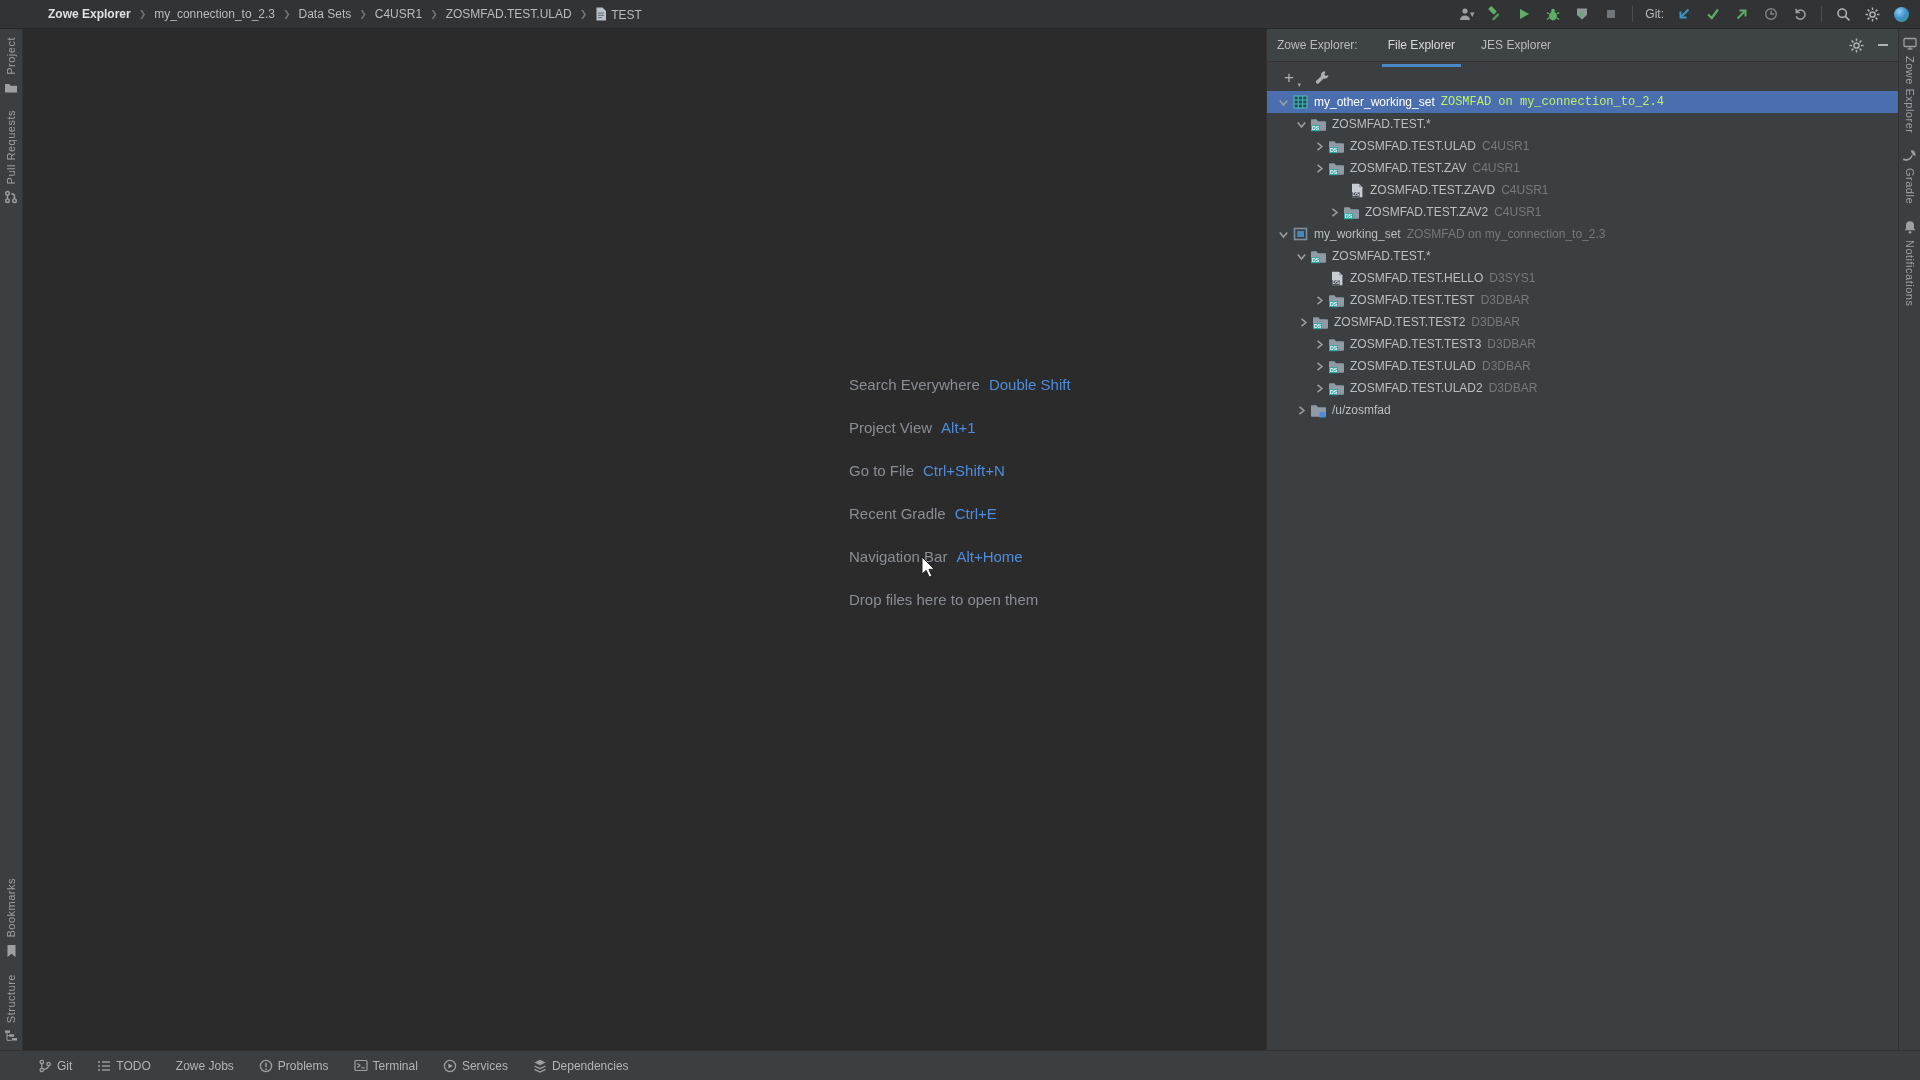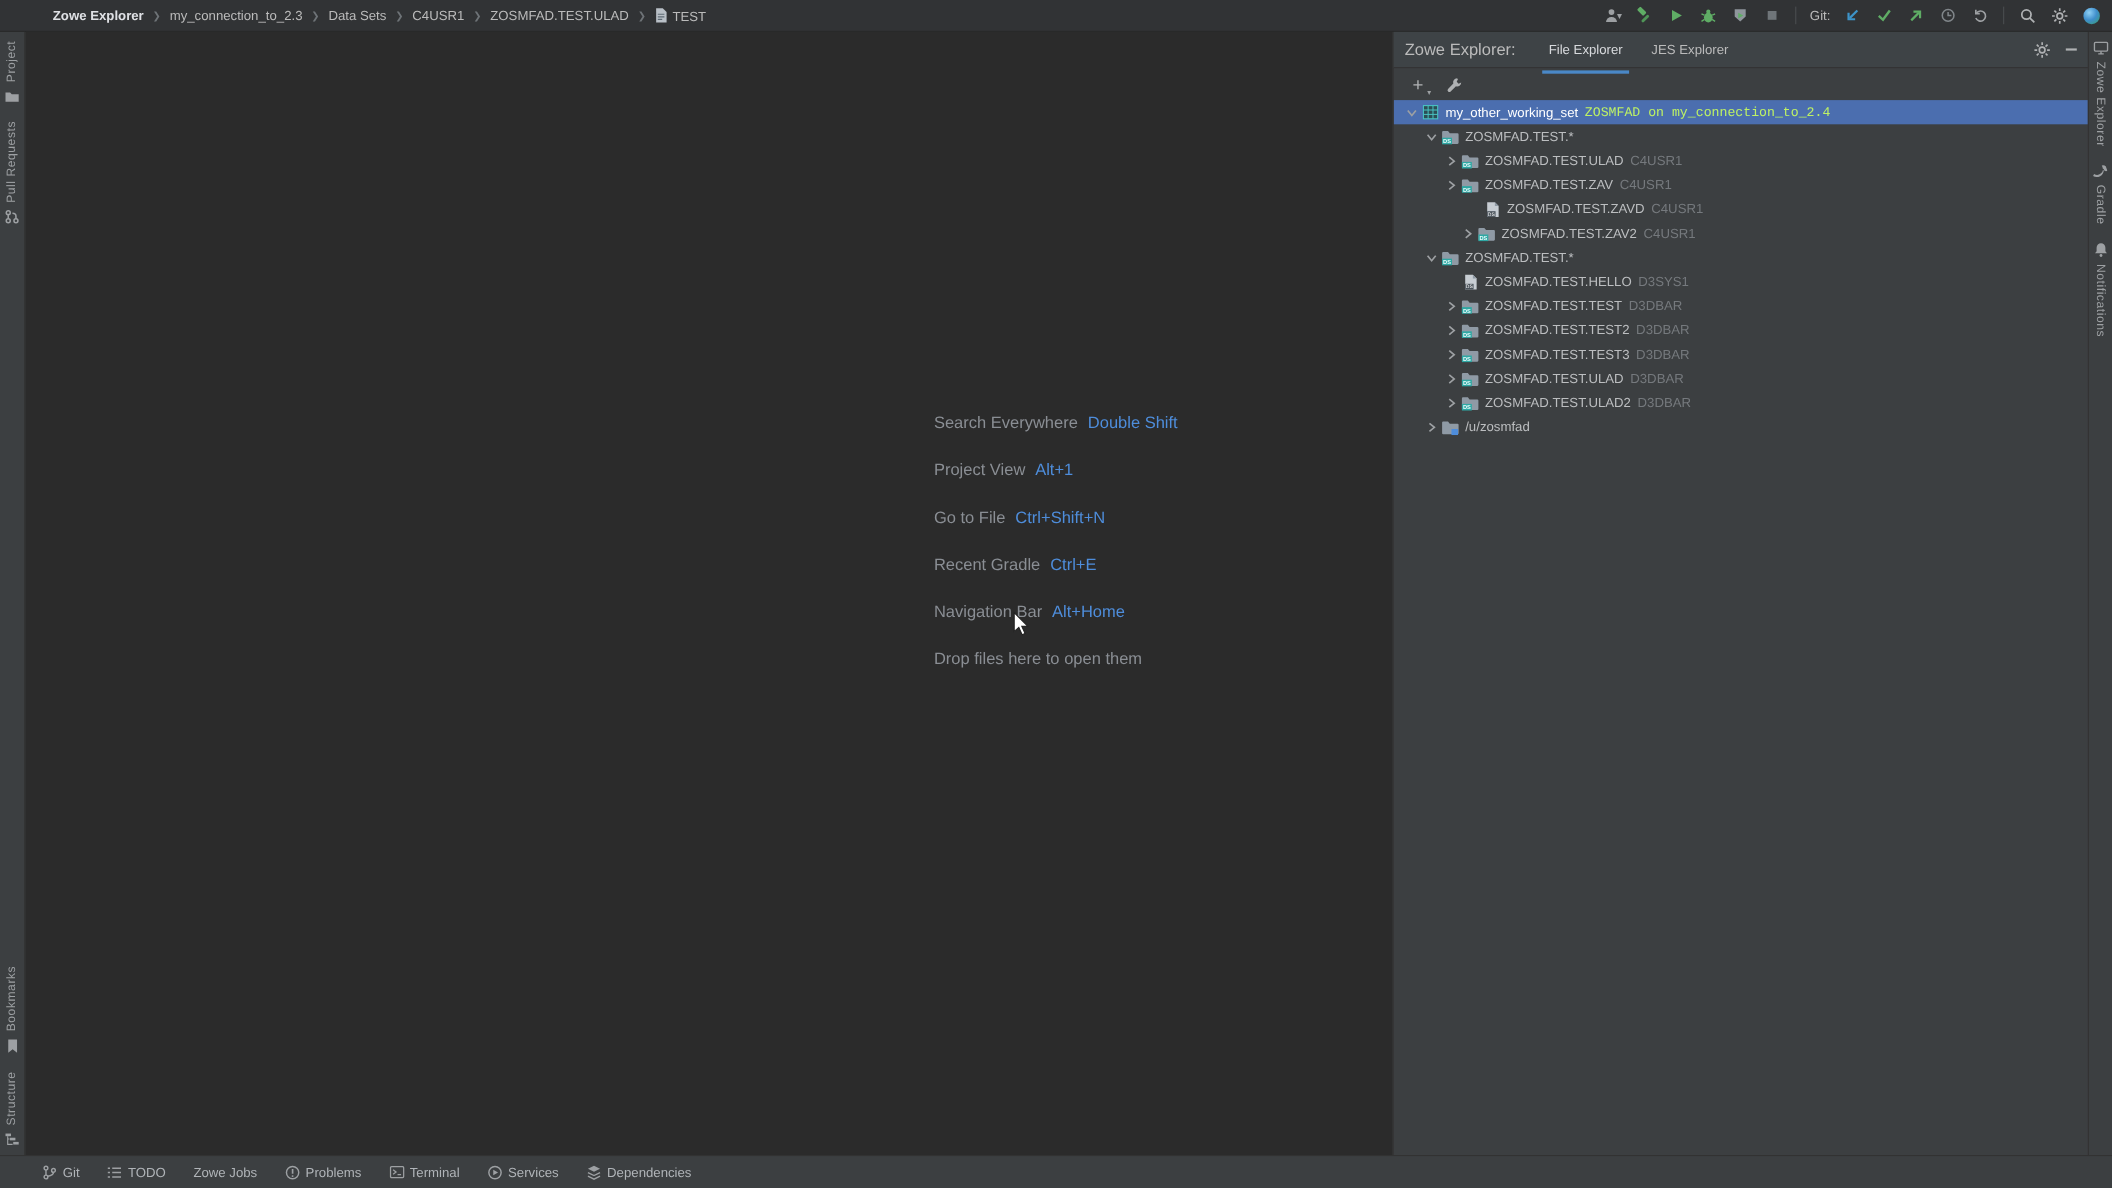--- a/index.html
+++ b/index.html
@@ -29,21 +29,21 @@
   .stripe-btn{display:flex;flex-direction:column;align-items:center;gap:6px;padding:8px 0;color:#9da0a3;font-size:11px;}
   .vtext-up{writing-mode:vertical-rl;transform:rotate(180deg);letter-spacing:.5px;}
   .vtext-down{writing-mode:vertical-rl;letter-spacing:.5px;}
   
   #hints{position:absolute;left:849px;top:363px;}
   .hint-row{height:43px;display:flex;align-items:center;font-size:15px;color:#8a8e94;white-space:nowrap;}
   .hint-keys{color:#4e8ddb;margin-left:9px;}
   
   #tool-window{position:absolute;left:1266px;top:29px;width:633px;bottom:30px;background:#3c3f41;border-left:1px solid #323232;}
   #tw-header{height:32px;display:flex;align-items:center;background:#3e4346;border-bottom:1px solid #323232;padding-left:10px;}
-  #tw-title{font-size:15px;color:#bbbbbb;margin-right:24px;}
+  #tw-title{font-size:12px;color:#bbbbbb;margin-right:24px;}
   .tw-tab{height:44px;display:flex;align-items:center;padding:0 6px;margin-right:14px;font-size:12px;color:#bbbbbb;box-sizing:border-box;border-bottom:3px solid transparent;border-top:3px solid transparent;}
   .tw-tab.sel{color:#d8dadd;border-bottom-color:#4a88c7;}
   #tw-header-actions{margin-left:auto;display:flex;align-items:center;gap:14px;margin-right:12px;}
   #tw-toolbar{height:30px;display:flex;align-items:center;gap:19px;padding-left:15px;}
   .plus-wrap{position:relative;color:#afb1b3;font-size:17px;line-height:1;width:14px;text-align:center;}
   .plus-caret{position:absolute;right:-5px;bottom:-2px;font-size:7px;color:#9da0a3;}
   #tree{position:absolute;left:0;right:0;top:62px;bottom:0;overflow:hidden;}
   .tree-row{height:22px;display:flex;align-items:center;font-size:12px;color:#bcbec0;white-space:nowrap;cursor:default;}
   .tree-row.selected{background:#4b6eaf;color:#ffffff;}
   .tree-chevron{width:16px;height:16px;display:inline-flex;align-items:center;justify-content:center;flex:none;}
@@ -403,20 +403,35 @@
           <span class="tree-ico">
             <svg width="17" height="15" viewBox="0 0 17 15">
               <path d="M1,3.2 a1,1 0 0 1 1,-1 h4.4 l1.6,2 H15 a1,1 0 0 1 1,1 v7.6 a1,1 0 0 1 -1,1 H2 a1,1 0 0 1 -1,-1 z" fill="#8f9aa5"></path>
               <rect x="1" y="8.2" width="9" height="6" fill="#2fa8a4"></rect>
               <text x="5.5" y="13.1" font-size="5.2" fill="#eafdfd" text-anchor="middle" font-family="Liberation Sans,sans-serif" font-weight="bold">DS</text>
             </svg>
           </span>
           <span>ZOSMFAD.TEST.ZAV2</span>
           <span class="tree-suffix">C4USR1</span>
         </div>
+        <div class="tree-row" style="padding-left: 8px;">
+          <span class="tree-chevron">
+            <svg width="11" height="11" viewBox="0 0 11 11" style="transform:rotate(90deg)">
+              <path d="M3.5,1.8 L8,5.5 L3.5,9.2" stroke="#9da0a3" stroke-width="1.5" fill="none"></path>
+            </svg>
+          </span>
+          <span class="tree-ico">
+            <svg width="15" height="14" viewBox="0 0 15 14">
+              <rect x="1.5" y="1.5" width="12" height="11" fill="none" stroke="#7d8e9e" stroke-width="1.6"></rect>
+              <rect x="4.2" y="4" width="6.8" height="6" fill="#4787b5"></rect>
+            </svg>
+          </span>
+          <span>my_working_set</span>
+          <span class="tree-suffix">ZOSMFAD on my_connection_to_2.3</span>
+        </div>
         <div class="tree-row" style="padding-left: 26px;">
           <span class="tree-chevron">
             <svg width="11" height="11" viewBox="0 0 11 11" style="transform:rotate(90deg)">
               <path d="M3.5,1.8 L8,5.5 L3.5,9.2" stroke="#9da0a3" stroke-width="1.5" fill="none"></path>
             </svg>
           </span>
           <span class="tree-ico">
             <svg width="17" height="15" viewBox="0 0 17 15">
               <path d="M1,3.2 a1,1 0 0 1 1,-1 h4.4 l1.6,2 H15 a1,1 0 0 1 1,1 v7.6 a1,1 0 0 1 -1,1 H2 a1,1 0 0 1 -1,-1 z" fill="#8f9aa5"></path>
               <rect x="1" y="8.2" width="9" height="6" fill="#2fa8a4"></rect>
@@ -447,21 +462,21 @@
           <span class="tree-ico">
             <svg width="17" height="15" viewBox="0 0 17 15">
               <path d="M1,3.2 a1,1 0 0 1 1,-1 h4.4 l1.6,2 H15 a1,1 0 0 1 1,1 v7.6 a1,1 0 0 1 -1,1 H2 a1,1 0 0 1 -1,-1 z" fill="#8f9aa5"></path>
               <rect x="1" y="8.2" width="9" height="6" fill="#2fa8a4"></rect>
               <text x="5.5" y="13.1" font-size="5.2" fill="#eafdfd" text-anchor="middle" font-family="Liberation Sans,sans-serif" font-weight="bold">DS</text>
             </svg>
           </span>
           <span>ZOSMFAD.TEST.TEST</span>
           <span class="tree-suffix">D3DBAR</span>
         </div>
-        <div class="tree-row" style="padding-left: 44px;">
+        <div class="tree-row" style="padding-left: 28px;">
           <span class="tree-chevron">
             <svg width="11" height="11" viewBox="0 0 11 11">
               <path d="M3.5,1.8 L8,5.5 L3.5,9.2" stroke="#9da0a3" stroke-width="1.5" fill="none"></path>
             </svg>
           </span>
           <span class="tree-ico">
             <svg width="17" height="15" viewBox="0 0 17 15">
               <path d="M1,3.2 a1,1 0 0 1 1,-1 h4.4 l1.6,2 H15 a1,1 0 0 1 1,1 v7.6 a1,1 0 0 1 -1,1 H2 a1,1 0 0 1 -1,-1 z" fill="#8f9aa5"></path>
               <rect x="1" y="8.2" width="9" height="6" fill="#2fa8a4"></rect>
               <text x="5.5" y="13.1" font-size="5.2" fill="#eafdfd" text-anchor="middle" font-family="Liberation Sans,sans-serif" font-weight="bold">DS</text>

